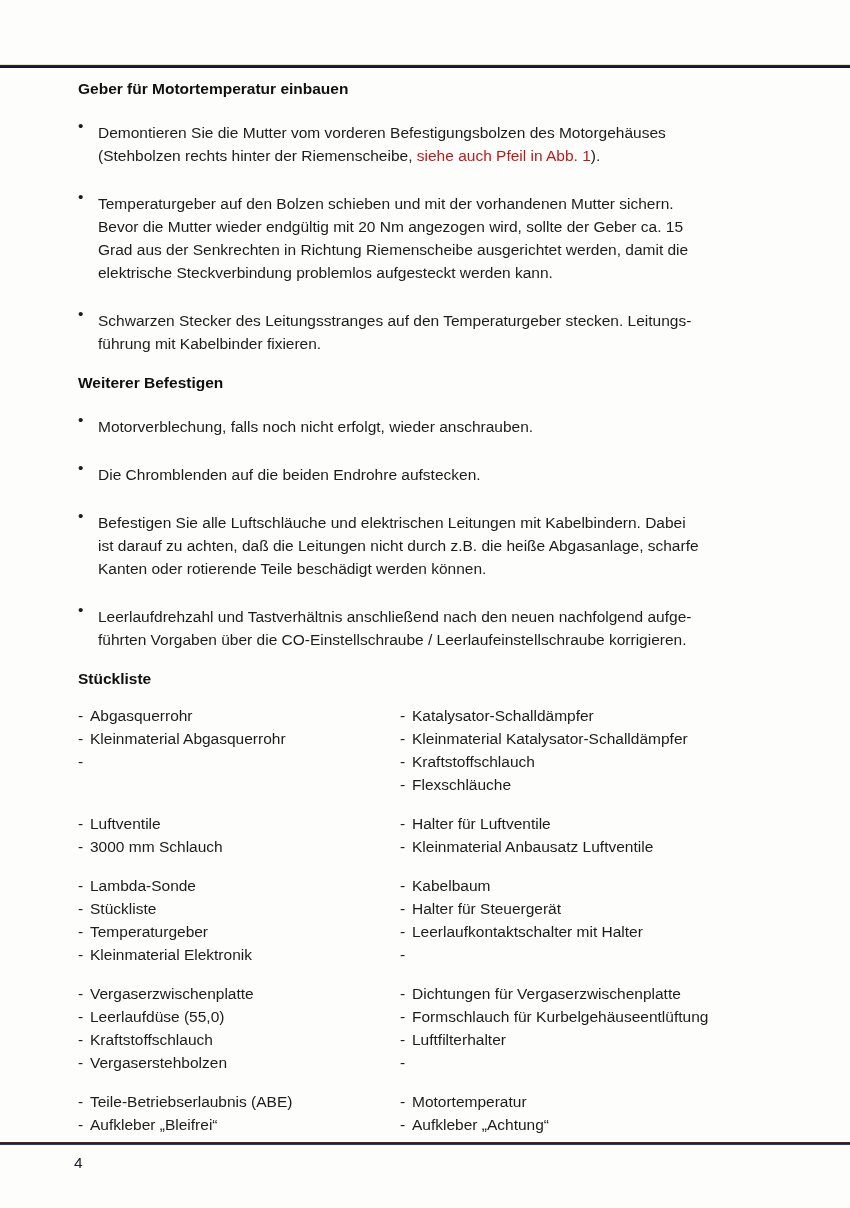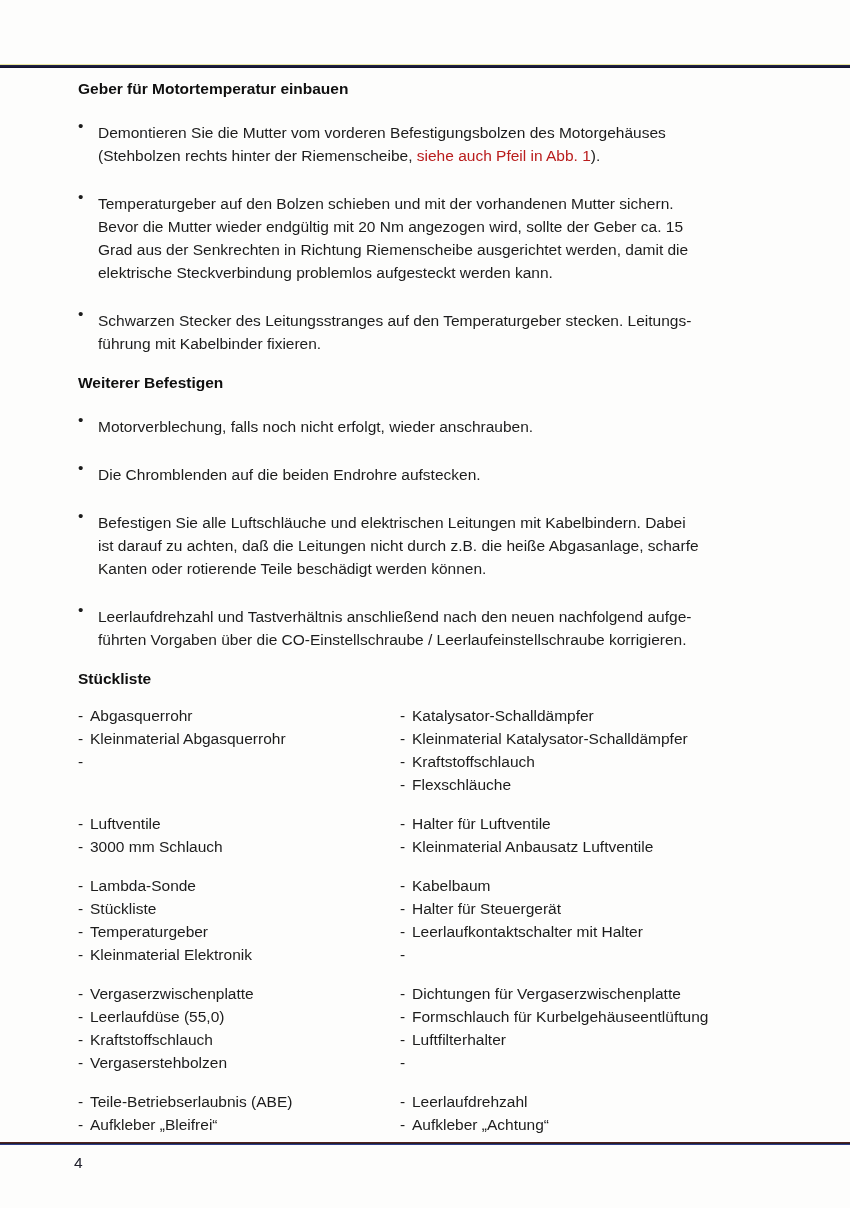--- a/index.html
+++ b/index.html
@@ -278,21 +278,21 @@
               <span>Teile-Betriebserlaubnis (ABE)</span>
             </div>
             <div class="part-item">
               <span class="dash">-</span>
               <span>Aufkleber „Bleifrei“</span>
             </div>
           </div>
         <div class="col-right">
             <div class="part-item">
               <span class="dash">-</span>
-              <span>Leerlaufdrehzahl</span>
+              <span>Motortemperatur</span>
             </div>
             <div class="part-item">
               <span class="dash">-</span>
               <span>Aufkleber „Achtung“</span>
             </div>
           </div>
       </div>
     </section>
 
   </div>

